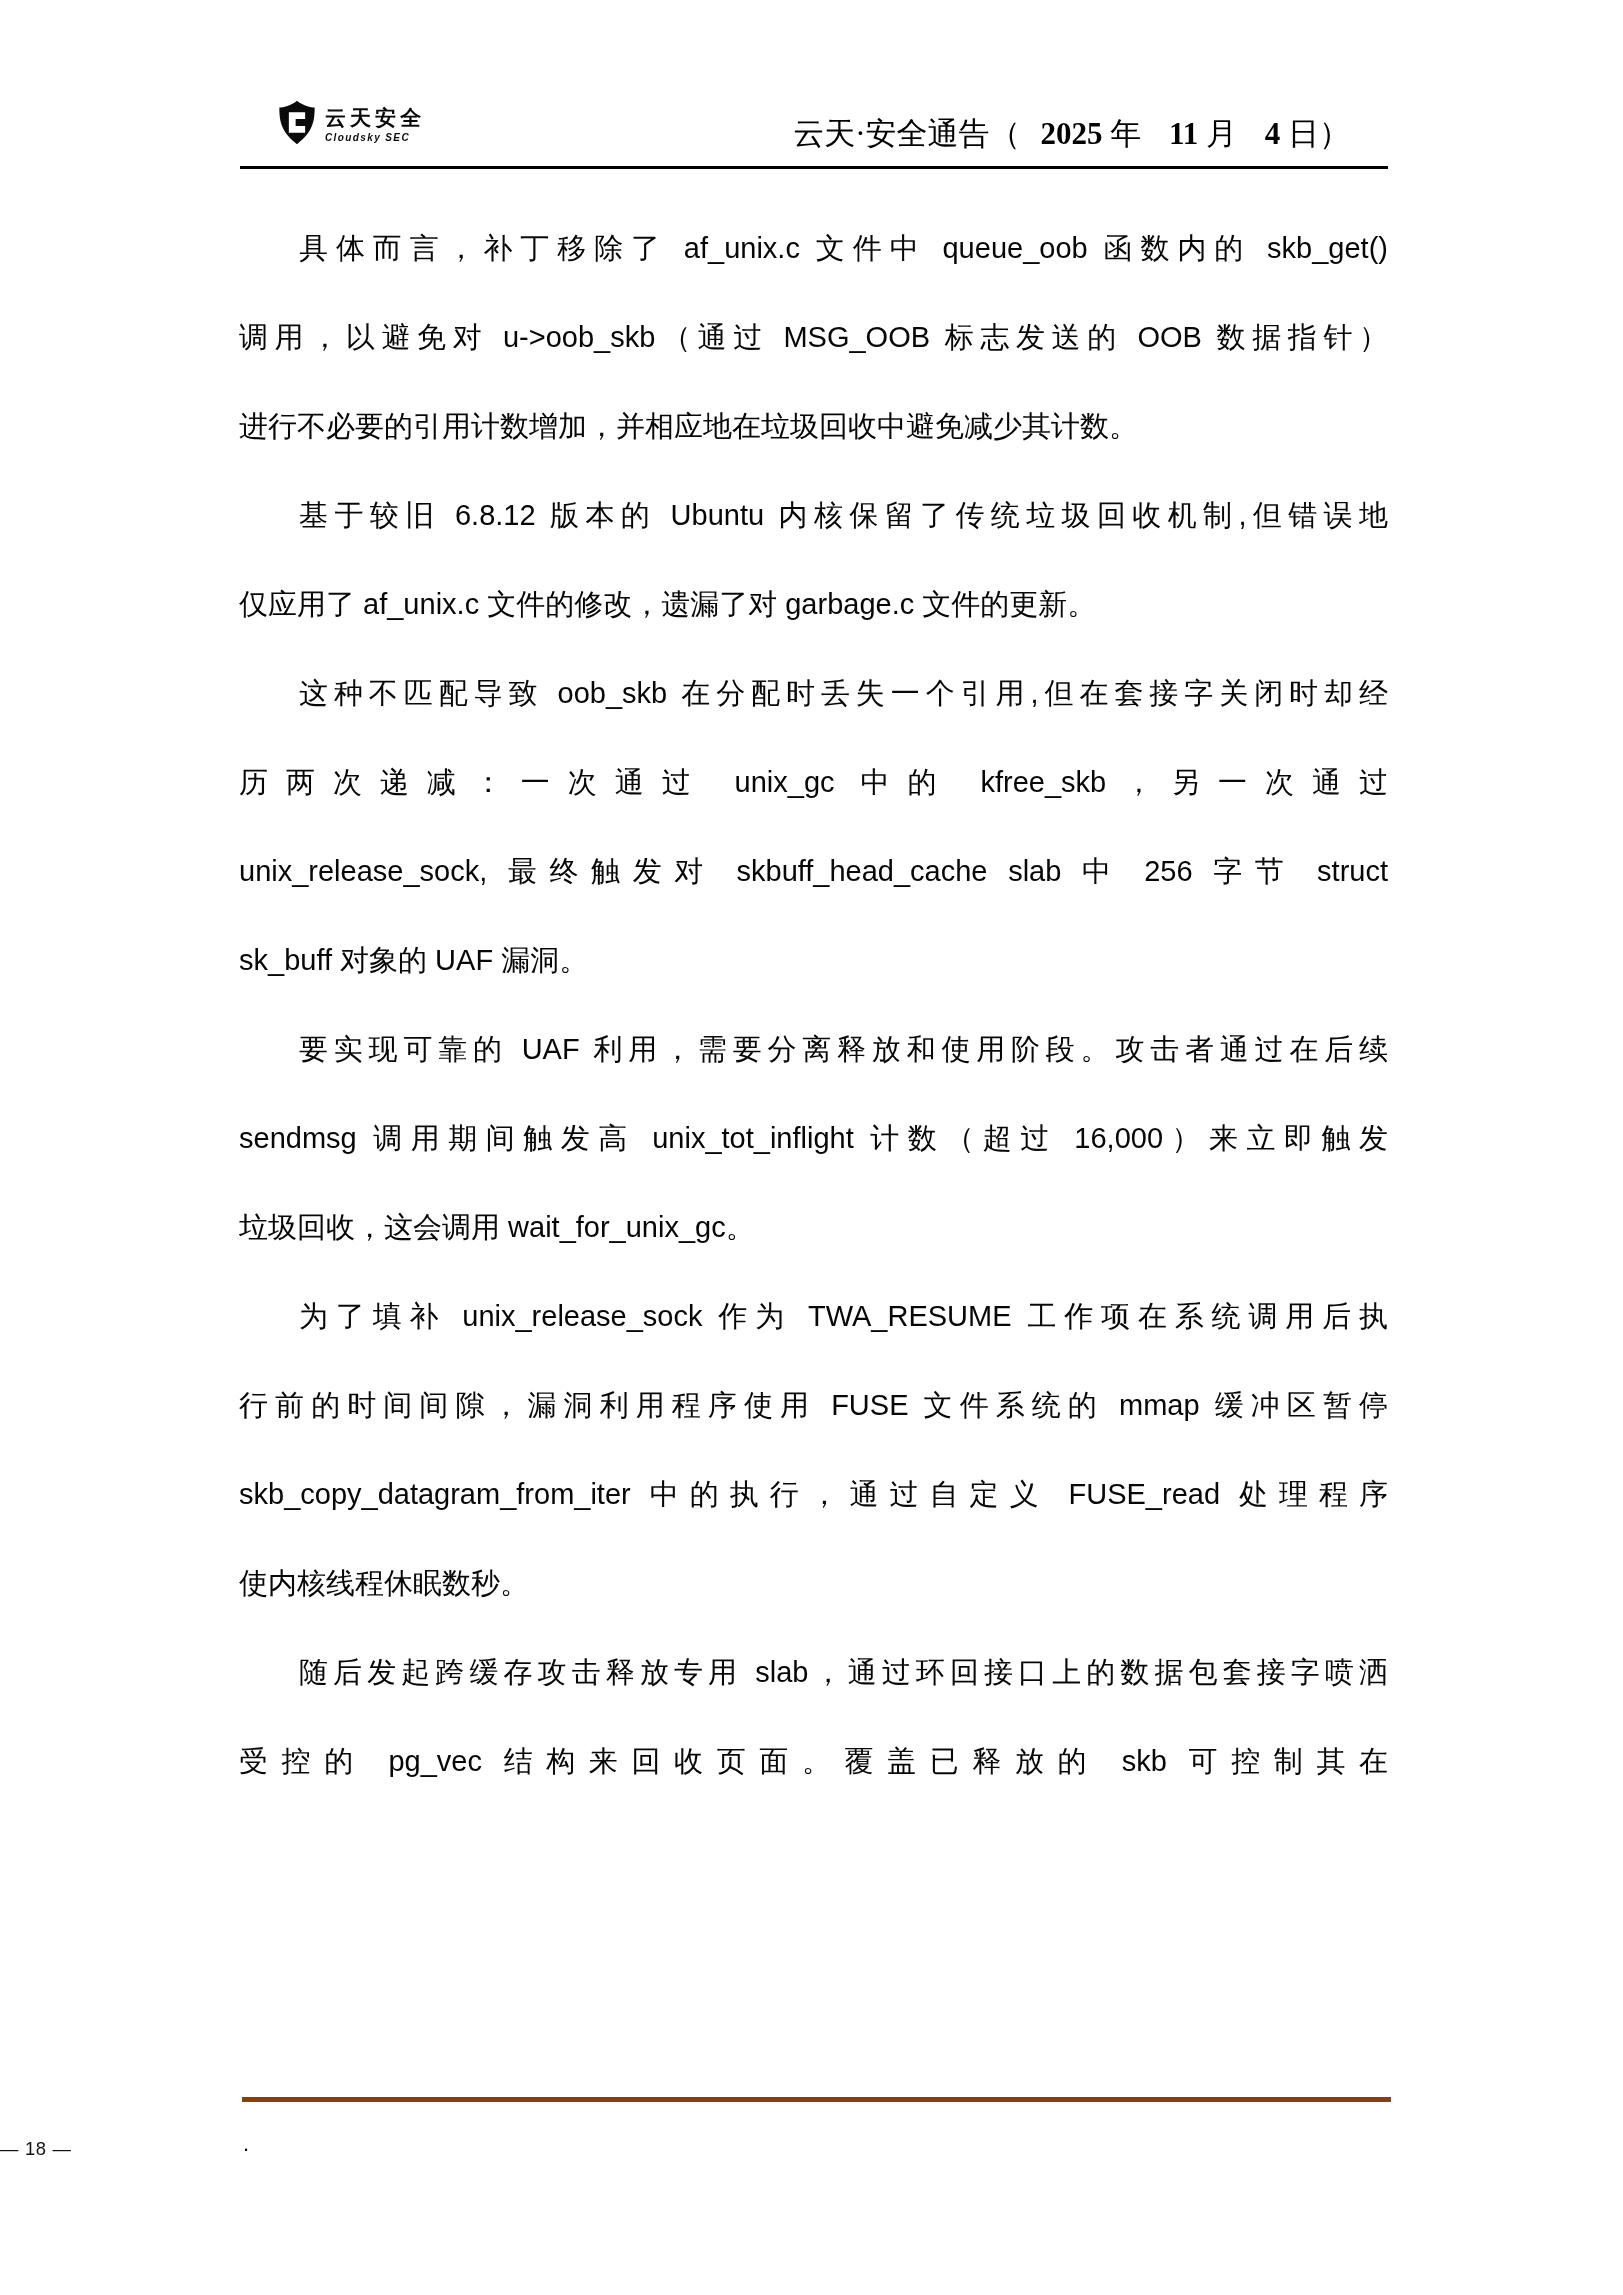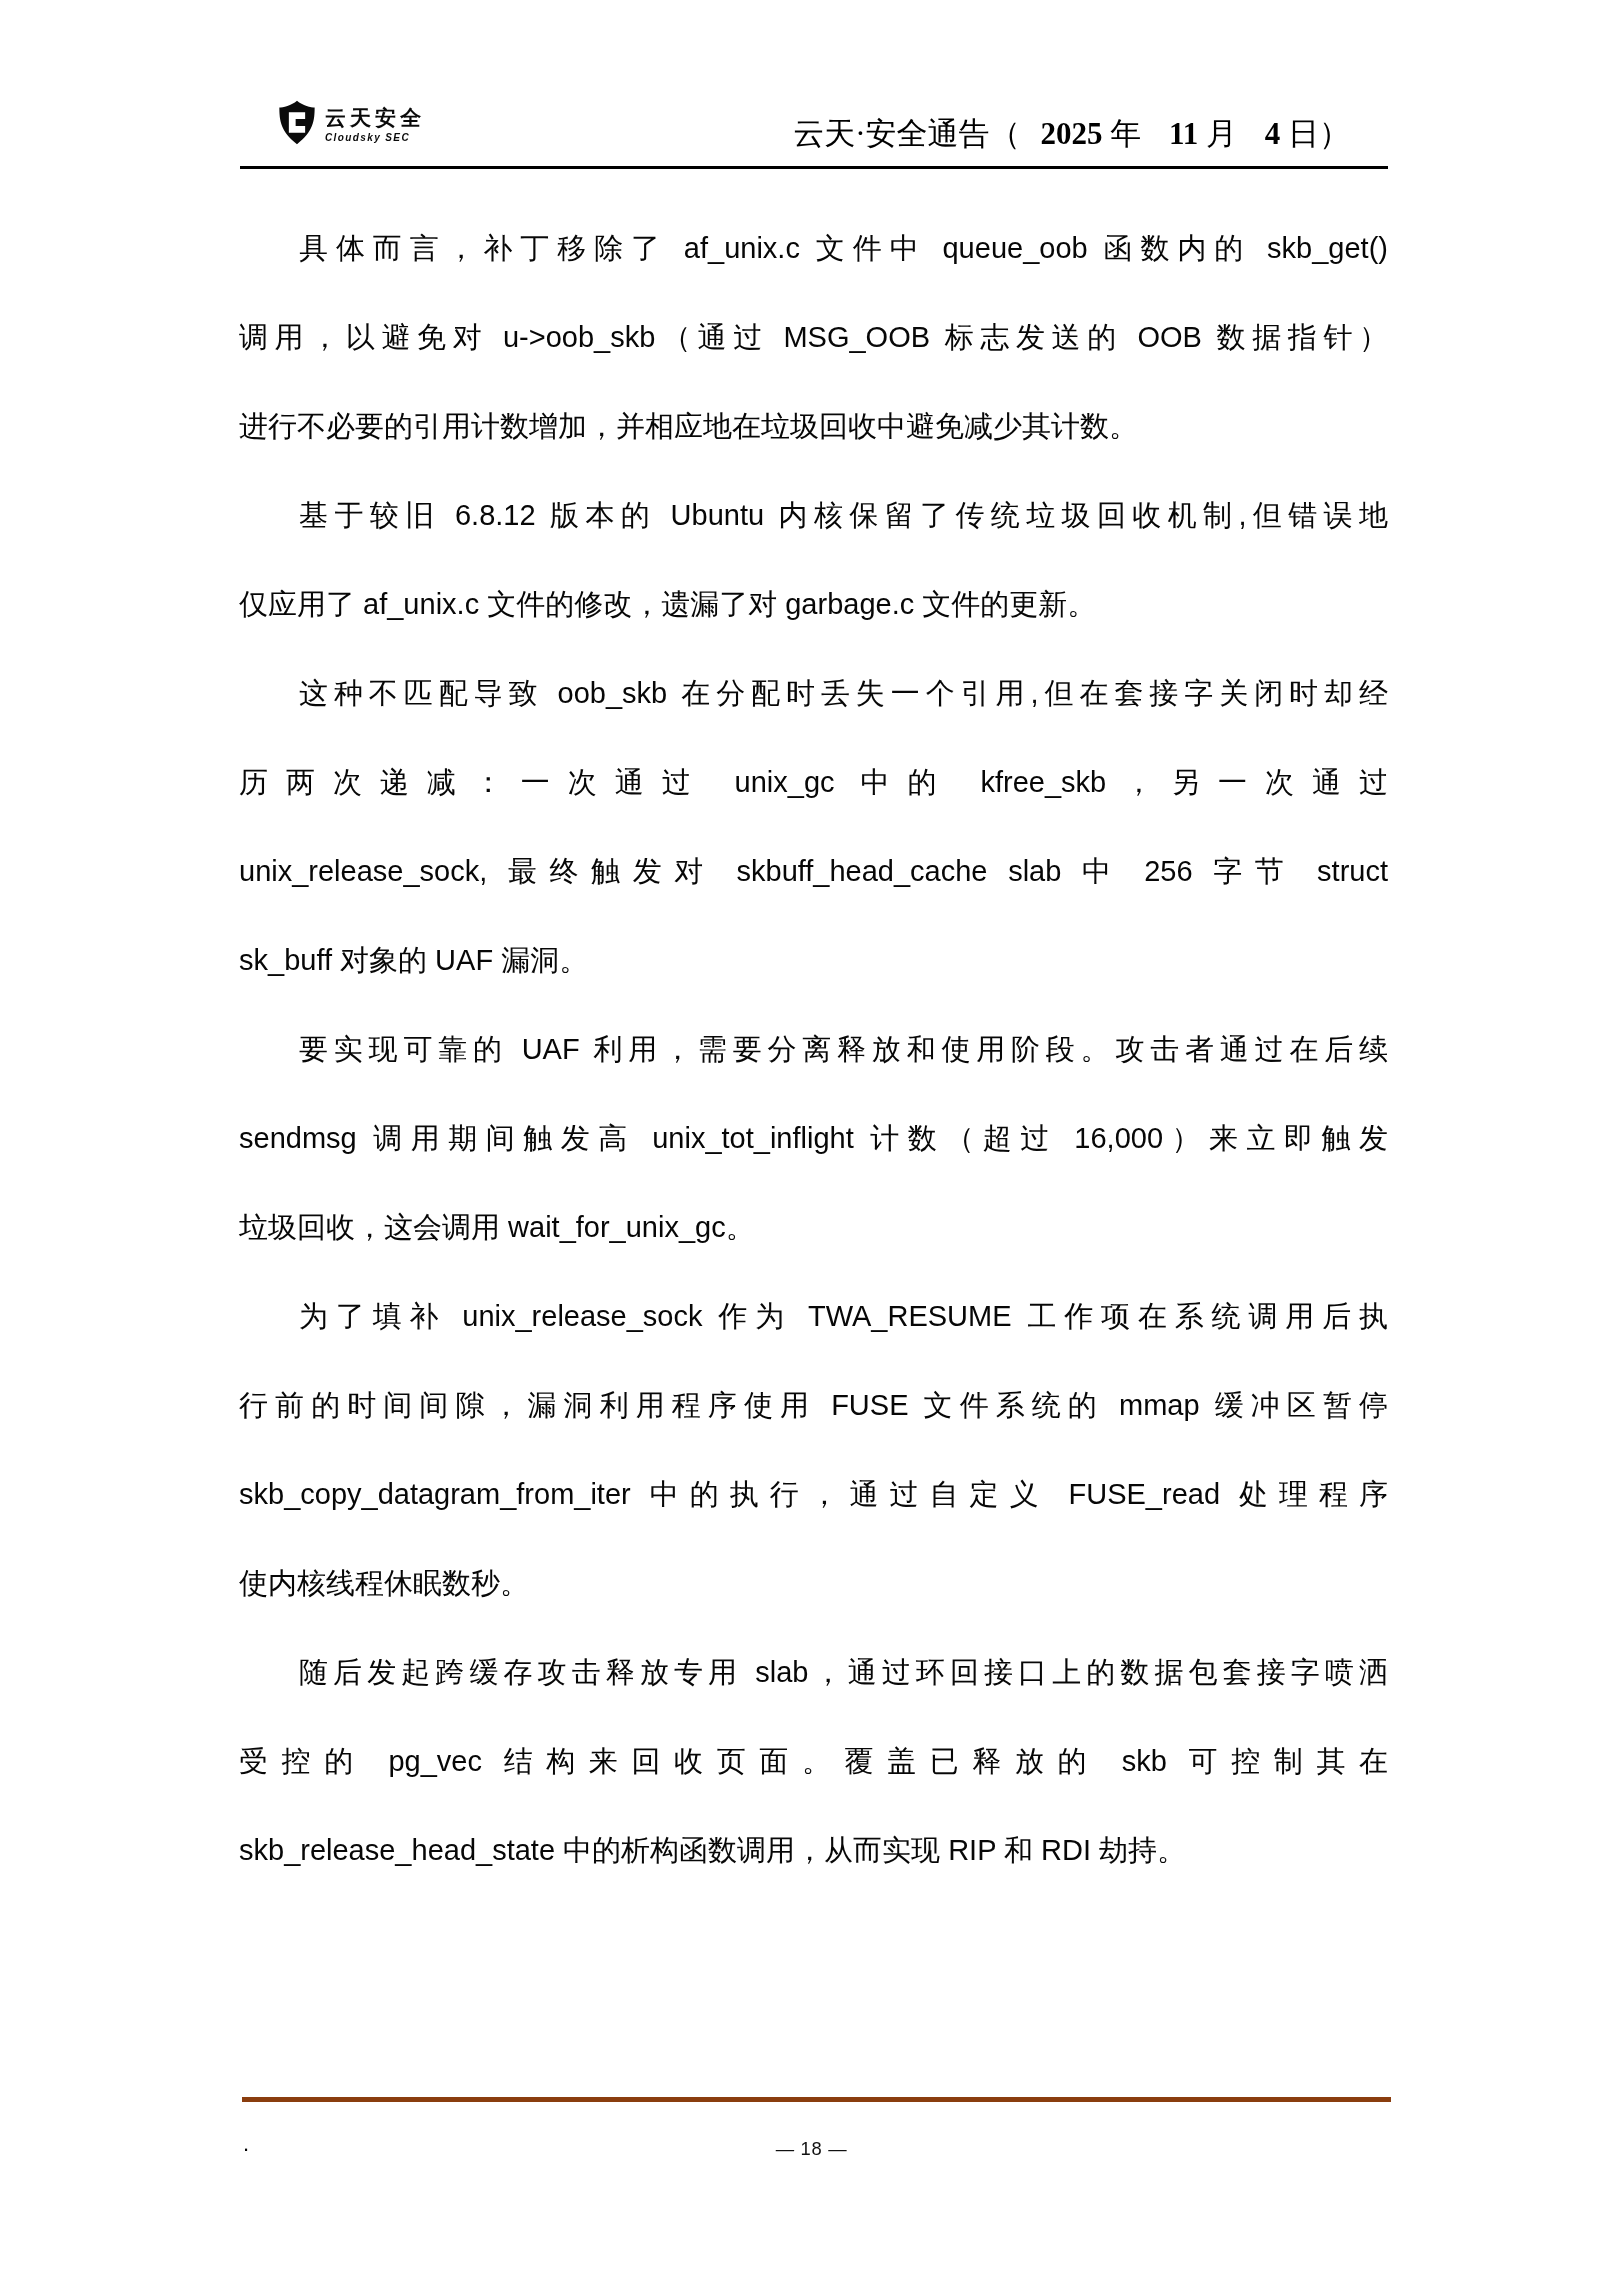--- a/index.html
+++ b/index.html
@@ -97,21 +97,20 @@
     top: 2133px;
     font-size: 22px;
     line-height: 1;
     color: #000000;
   }
   .page-number {
     position: absolute;
     left: 0;
     top: 2138px;
     width: 100%;
-    text-align: center;
     font-size: 18.4px;
     letter-spacing: 0.7px;
     color: #111111;
   }
 </style>
 </head>
 <body>
 
 <div class="logo">
   <span class="logo-shield">
@@ -162,21 +161,20 @@
   <div>
     <div class="line indent">为了填补 unix_release_sock 作为 TWA_RESUME 工作项在系统调用后执</div>
     <div class="line">行前的时间间隙，漏洞利用程序使用 FUSE 文件系统的 mmap 缓冲区暂停</div>
     <div class="line">skb_copy_datagram_from_iter 中的执行，通过自定义 FUSE_read 处理程序</div>
     <div class="line para-end">使内核线程休眠数秒。</div>
   </div>
 
   <div>
     <div class="line indent">随后发起跨缓存攻击释放专用 slab，通过环回接口上的数据包套接字喷洒</div>
     <div class="line">受控的 pg_vec 结构来回收页面。覆盖已释放的 skb 可控制其在</div>
-    <div class="line para-end">skb_release_head_state 中的析构函数调用，从而实现 RIP 和 RDI 劫持。</div>
   </div>
 
 </div>
 
 <div class="footer-rule"></div>
 <span class="stray-mark">.</span>
 <div class="page-number">— 18 —</div>
 
 
 </body></html>

